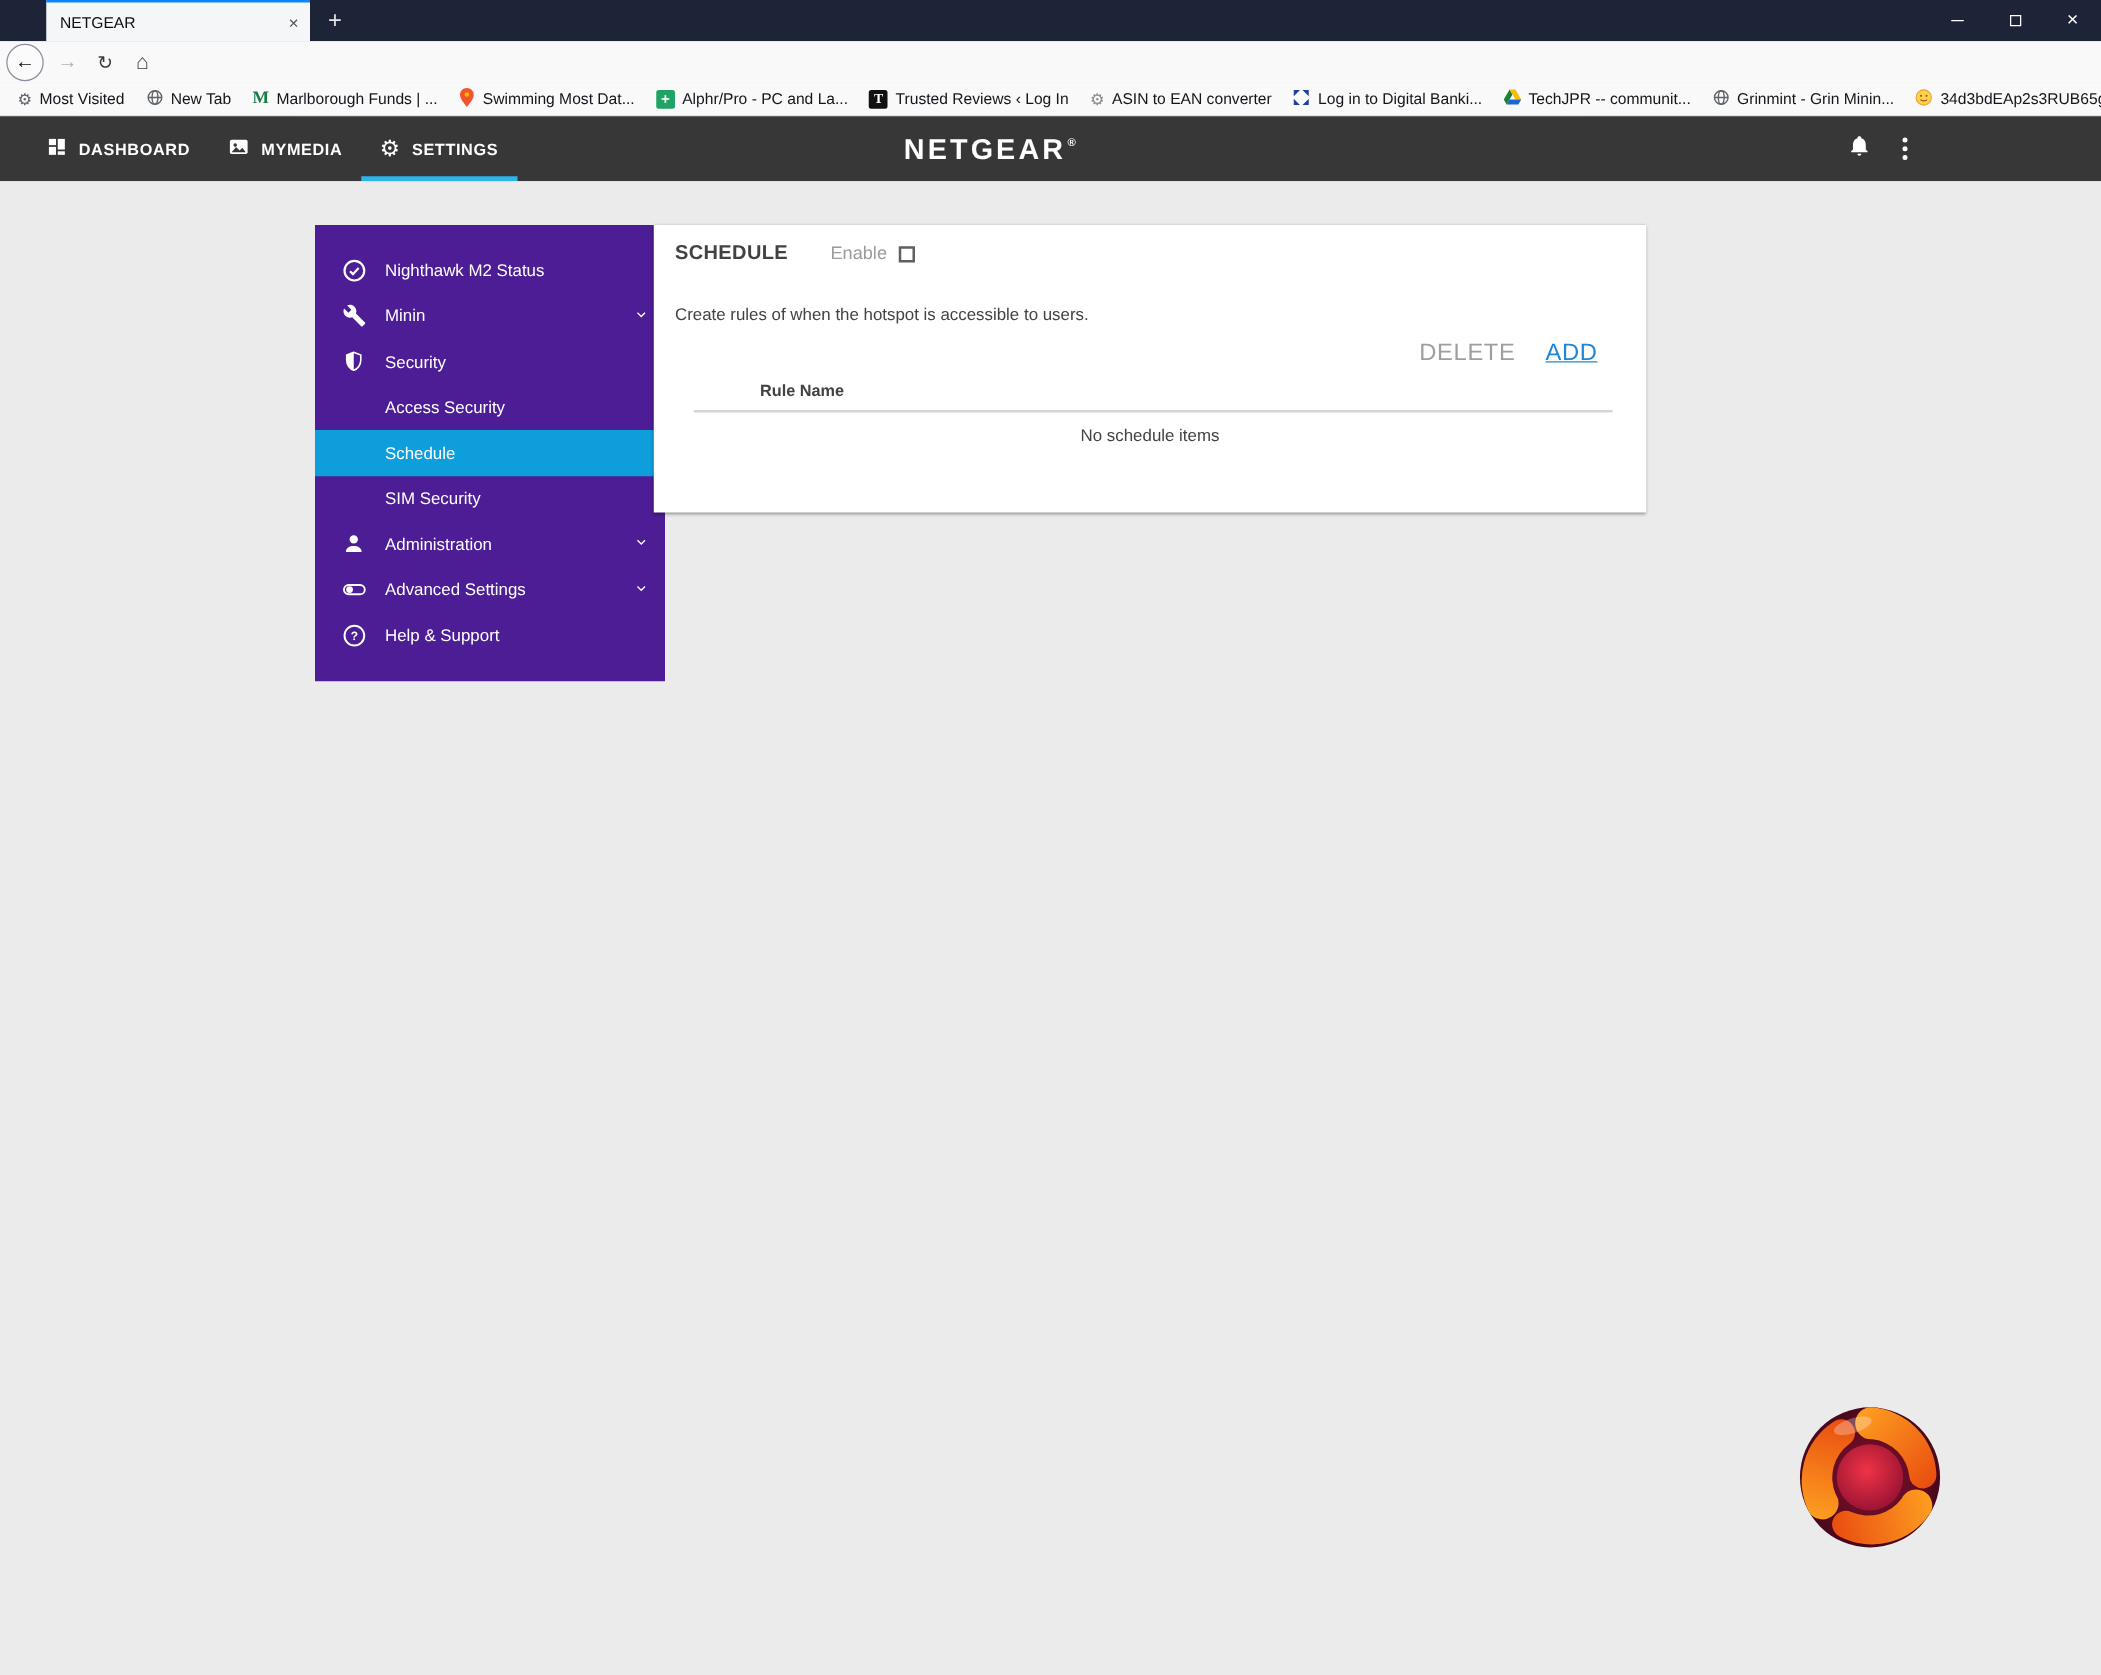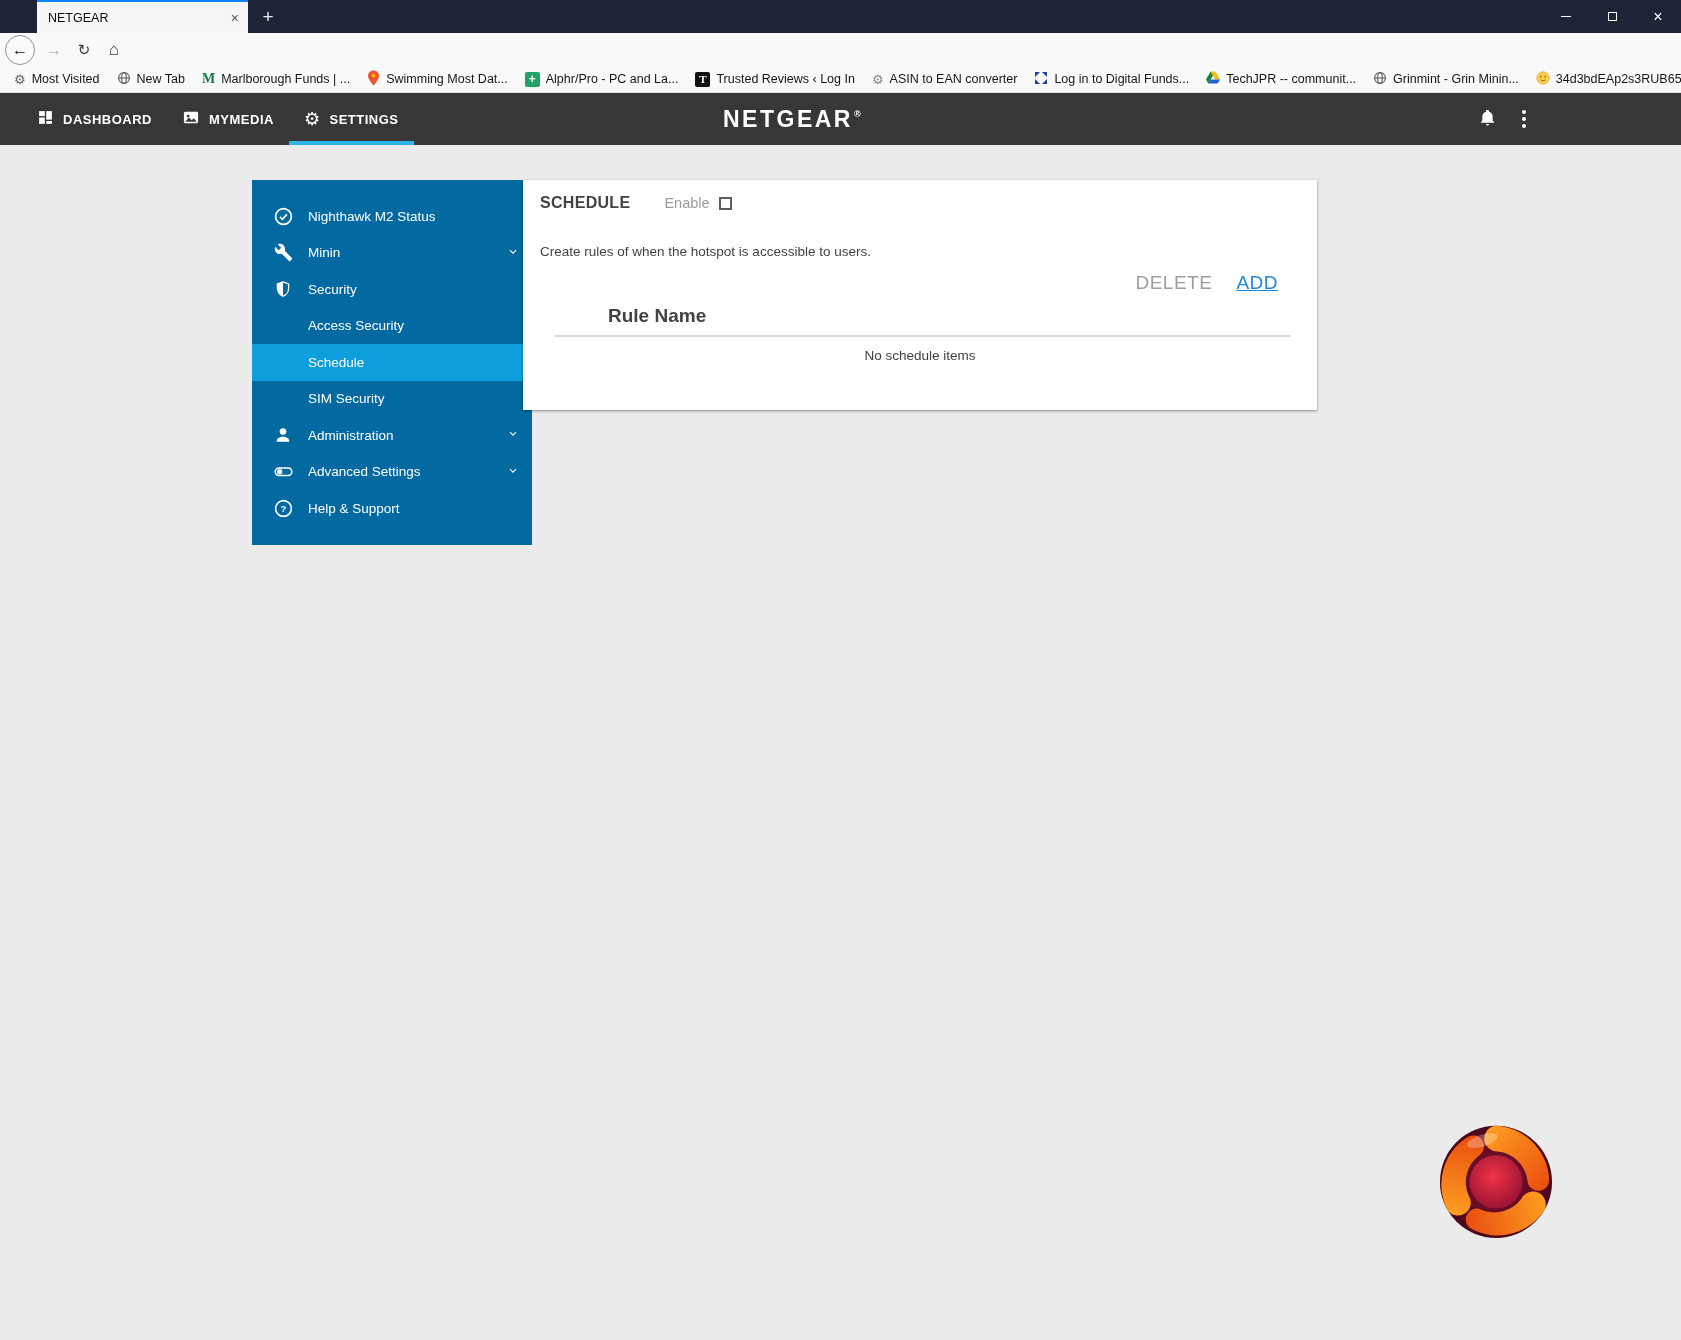--- a/index.html
+++ b/index.html
@@ -67,41 +67,41 @@
            font-size:23px; font-weight:bold; letter-spacing:2.5px; }
   .brand sup { font-size:9px; letter-spacing:0; margin:-10px 0 0 1px; }
   .appnav-right { position:absolute; left:1478px; top:0; height:52px; display:flex; align-items:center; gap:25px; }
   .kebab { display:flex; flex-direction:column; gap:3px; }
   .kebab span { width:4px; height:4px; border-radius:50%; background:#fff; }
 
   
   .page { position:absolute; top:145px; left:0; width:1681px; height:1195px; background:#ebebeb; }
 
   
-  .sidebar { position:absolute; left:252px; top:35px; width:280px; background:#0369a1; padding:18px 0; }
+  .sidebar { position:absolute; left:252px; top:35px; width:280px; background:#4c1d95; padding:18px 0; }
   .side-item { height:36.5px; display:flex; align-items:center; padding-left:56px; color:#fff;
                font-size:13.5px; position:relative; }
   .side-item.active { background:#0d9edb; }
   .side-icon { position:absolute; left:20px; top:50%; transform:translateY(-50%); width:22px; height:22px;
                display:flex; align-items:center; justify-content:center; }
   .side-chevron { position:absolute; right:11px; top:50%; transform:translateY(-50%); }
 
   
   .card { position:absolute; left:523px; top:35px; width:794px; height:230px; background:#fff;
           box-shadow:0 1px 3px rgba(0,0,0,.26), 0 1px 2px rgba(0,0,0,.18); }
   .card-head { display:flex; align-items:center; padding:14px 0 0 17px; }
   .card-title { font-size:16px; font-weight:bold; color:#424242; letter-spacing:.3px; }
   .enable-label { margin-left:34px; font-size:14.5px; color:#9b9b9b; }
   .enable-checkbox { margin-left:9px; width:13px; height:13px; border:2px solid #5f5f5f; background:#fff; }
   .card-desc { margin:32px 0 0 17px; font-size:13.5px; color:#424242; }
   .card-actions { display:flex; justify-content:flex-end; gap:24px; margin:13px 39px 0 0;
                   font-size:19px; letter-spacing:.5px; }
   .delete-link { color:#9e9e9e; }
   .add-link { color:#1f86d8;text-decoration:underline; }
-  .rule-header { margin:11px 0 0 85px; font-size:19px; font-weight:bold; color:#424242; }
+  .rule-header { margin:11px 0 0 85px; font-size:13px; font-weight:bold; color:#424242; }
   .card-hr { margin:8px 27px 0 32px; border:none; border-top:2px solid #d6d6d6; }
   .empty-msg { margin-top:11px; text-align:center; font-size:13.5px; color:#424242; }
 
   
   .swirl-logo { position:absolute; left:1437px; top:960px; width:118px; height:142px; }
 </style>
 </head>
 <body>
 
 <div class="titlebar">
@@ -215,21 +215,21 @@
     <span>Trusted Reviews ‹ Log In</span>
   </div>
   <div class="bm-item">
     <span class="bm-glyph" style="color:#8a8a8a;">⚙</span>
     <span>ASIN to EAN converter</span>
   </div>
   <div class="bm-item">
     <span><svg width="14" height="14" viewBox="0 0 14 14" fill="#20419a">
           <path d="M1 1h5L1 6zM13 1H8l5 5zM1 13V8l5 5zM13 13V8l-5 5z"></path>
         </svg></span>
-    <span>Log in to Digital Funds...</span>
+    <span>Log in to Digital Banki...</span>
   </div>
   <div class="bm-item">
     <span><svg width="14" height="13" viewBox="0 0 14 13">
           <path d="M4.7.5L0 8.6l2.3 4L7 4.5z" fill="#188038"></path>
           <path d="M4.7.5h4.6L14 8.6H9.3z" fill="#fbbc04"></path>
           <path d="M2.3 12.6l2.3-4H14l-2.3 4z" fill="#1967d2"></path>
         </svg></span>
     <span>TechJPR -- communit...</span>
   </div>
   <div class="bm-item">

